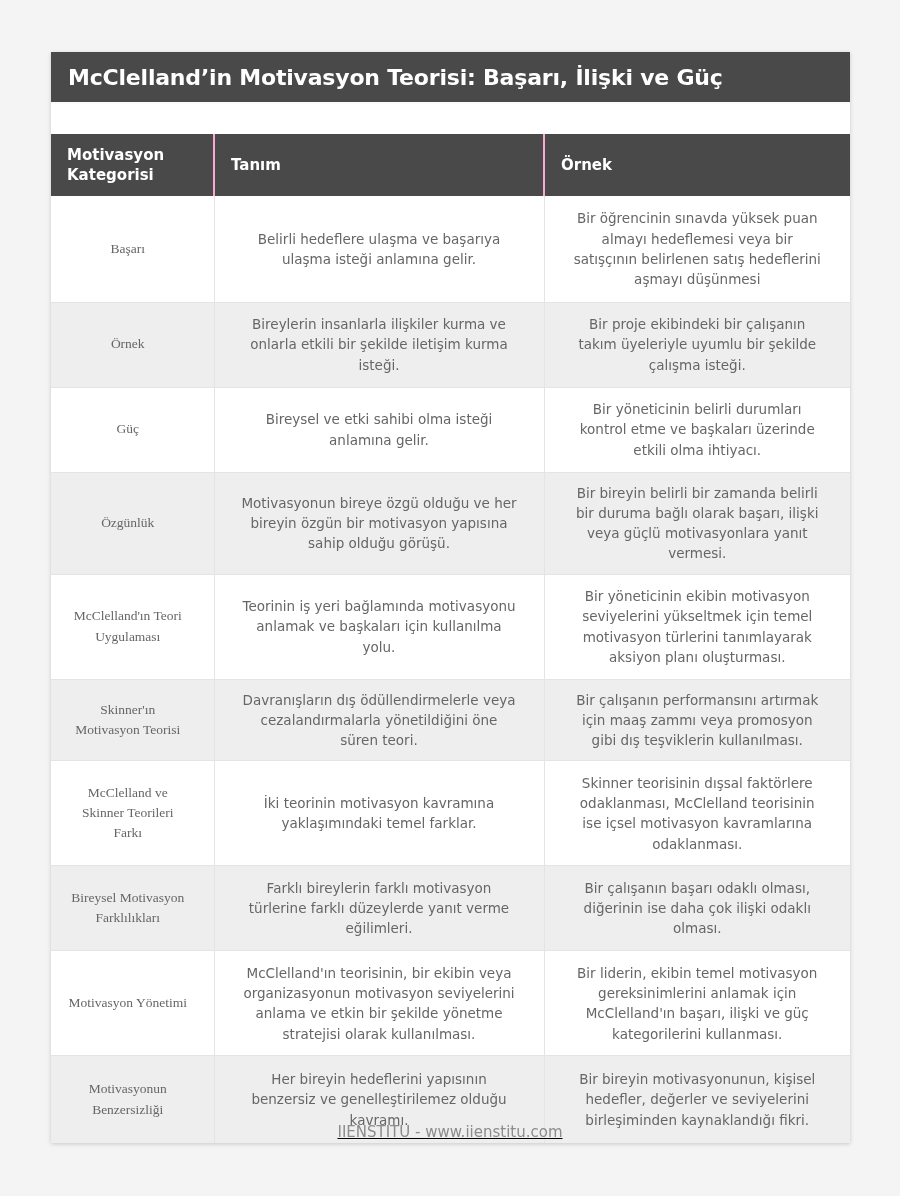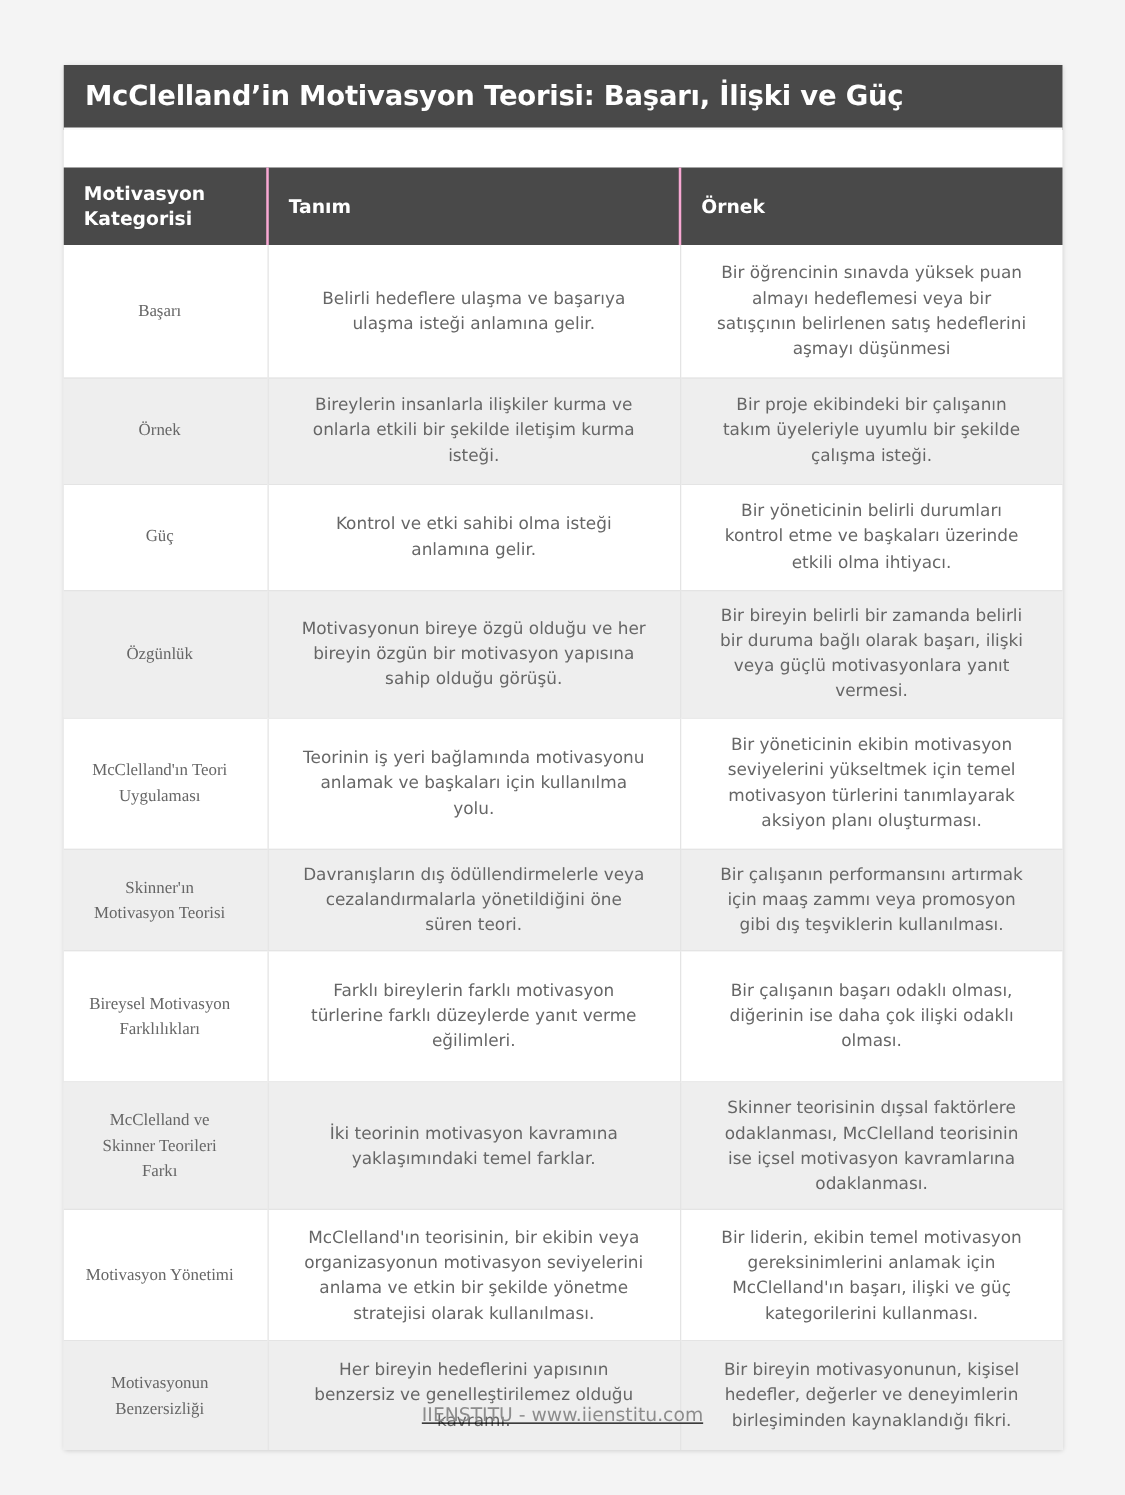--- a/index.html
+++ b/index.html
@@ -125,57 +125,57 @@
           <td>Belirli hedeflere ulaşma ve başarıya ulaşma isteği anlamına gelir.</td>
           <td>Bir öğrencinin sınavda yüksek puan almayı hedeflemesi veya bir satışçının belirlenen satış hedeflerini aşmayı düşünmesi</td>
         </tr>
         <tr>
           <td>Örnek</td>
           <td>Bireylerin insanlarla ilişkiler kurma ve onlarla etkili bir şekilde iletişim kurma isteği.</td>
           <td>Bir proje ekibindeki bir çalışanın takım üyeleriyle uyumlu bir şekilde çalışma isteği.</td>
         </tr>
         <tr>
           <td>Güç</td>
-          <td>Kontrol ve etki sahibi olma isteği anlamına gelir.</td>
+          <td>Bireysel ve etki sahibi olma isteği anlamına gelir.</td>
           <td>Bir yöneticinin belirli durumları kontrol etme ve başkaları üzerinde etkili olma ihtiyacı.</td>
         </tr>
         <tr>
           <td>Özgünlük</td>
           <td>Motivasyonun bireye özgü olduğu ve her bireyin özgün bir motivasyon yapısına sahip olduğu görüşü.</td>
           <td>Bir bireyin belirli bir zamanda belirli bir duruma bağlı olarak başarı, ilişki veya güçlü motivasyonlara yanıt vermesi.</td>
         </tr>
         <tr>
           <td>McClelland'ın Teori Uygulaması</td>
           <td>Teorinin iş yeri bağlamında motivasyonu anlamak ve başkaları için kullanılma yolu.</td>
           <td>Bir yöneticinin ekibin motivasyon seviyelerini yükseltmek için temel motivasyon türlerini tanımlayarak aksiyon planı oluşturması.</td>
         </tr>
         <tr>
           <td>Skinner'ın Motivasyon Teorisi</td>
           <td>Davranışların dış ödüllendirmelerle veya cezalandırmalarla yönetildiğini öne süren teori.</td>
           <td>Bir çalışanın performansını artırmak için maaş zammı veya promosyon gibi dış teşviklerin kullanılması.</td>
         </tr>
         <tr>
+          <td>McClelland ve Skinner Teorileri Farkı</td>
+          <td>İki teorinin motivasyon kavramına yaklaşımındaki temel farklar.</td>
+          <td>Skinner teorisinin dışsal faktörlere odaklanması, McClelland teorisinin ise içsel motivasyon kavramlarına odaklanması.</td>
+        </tr>
+        <tr>
           <td>Bireysel Motivasyon Farklılıkları</td>
           <td>Farklı bireylerin farklı motivasyon türlerine farklı düzeylerde yanıt verme eğilimleri.</td>
           <td>Bir çalışanın başarı odaklı olması, diğerinin ise daha çok ilişki odaklı olması.</td>
-        </tr>
-        <tr>
-          <td>McClelland ve Skinner Teorileri Farkı</td>
-          <td>İki teorinin motivasyon kavramına yaklaşımındaki temel farklar.</td>
-          <td>Skinner teorisinin dışsal faktörlere odaklanması, McClelland teorisinin ise içsel motivasyon kavramlarına odaklanması.</td>
         </tr>
         <tr>
           <td>Motivasyon Yönetimi</td>
           <td>McClelland'ın teorisinin, bir ekibin veya organizasyonun motivasyon seviyelerini anlama ve etkin bir şekilde yönetme stratejisi olarak kullanılması.</td>
           <td>Bir liderin, ekibin temel motivasyon gereksinimlerini anlamak için McClelland'ın başarı, ilişki ve güç kategorilerini kullanması.</td>
         </tr>
         <tr>
           <td>Motivasyonun Benzersizliği</td>
           <td>Her bireyin hedeflerini yapısının benzersiz ve genelleştirilemez olduğu kavramı.</td>
-          <td>Bir bireyin motivasyonunun, kişisel hedefler, değerler ve deneyimlerin birleşiminden kaynaklandığı fikri.</td>
+          <td>Bir bireyin motivasyonunun, kişisel hedefler, değerler ve seviyelerini birleşiminden kaynaklandığı fikri.</td>
         </tr>
       </tbody>
   </table>
 </div>
 
 <div class="footer">
   <span>IIENSTITU - www.iienstitu.com</span>
 </div>
 
 </body></html>

